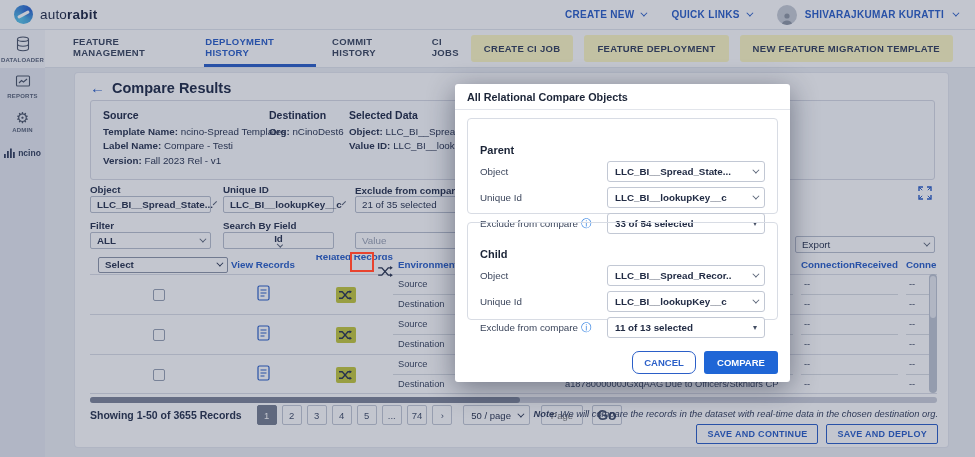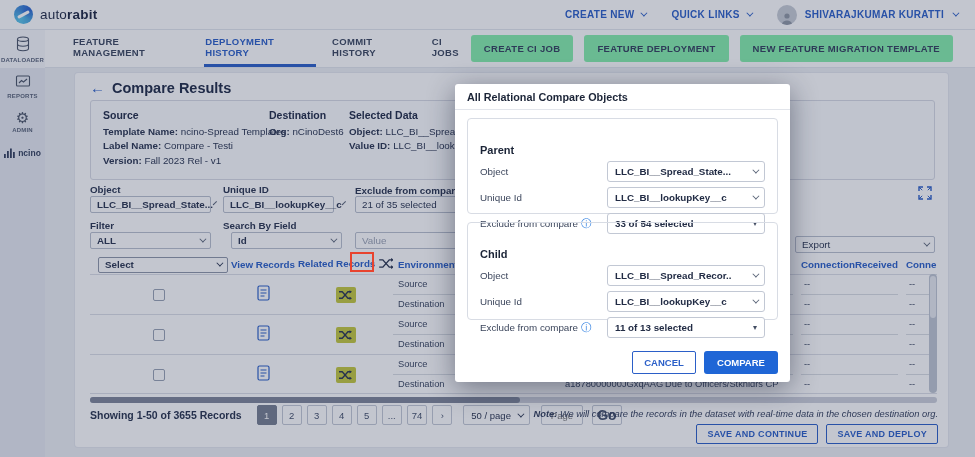--- a/index.html
+++ b/index.html
@@ -27,21 +27,21 @@
   .chev.small { width:5px; height:5px; }
 
   
   .navbar { position:absolute; left:45px; top:30px; right:0; height:38px; background:#ffffff;
             border-bottom:1px solid #e3e6ee; display:flex; align-items:center; padding-left:27px; z-index:1;}
   .tabs { display:flex; gap:15px; height:100%; align-items:stretch; }
   .tab { display:flex; align-items:center; font-size:9.5px; font-weight:700; letter-spacing:.3px;
          color:#3b475f; border-bottom:3px solid transparent; padding:0 1px; cursor:pointer; }
   .tab.active { color:#2b5fc8; border-bottom-color:#2b5fc8; }
   .nav-actions { margin-left:auto; margin-right:22px; display:flex; gap:11px; }
-  .nav-btn { background:#86efac; color:#333f5c; font-size:9.5px; font-weight:700; letter-spacing:.3px;
+  .nav-btn { background:#fef9c3; color:#333f5c; font-size:9.5px; font-weight:700; letter-spacing:.3px;
              padding:8px 13px; border-radius:3px; border:none; cursor:pointer; white-space:nowrap;text-align:center; }
 
   
   .sidebar { position:absolute; left:0; top:30px; bottom:0; width:45px; background:#e7eaf1; z-index:1; }
   .side-item { display:flex; flex-direction:column; align-items:center; justify-content:center;
                padding:6px 0 5px; gap:2px; cursor:pointer; }
   .side-item.active { background:#f7f8fb; }
   .side-label { font-size:6px; font-weight:700; color:#5a647a; letter-spacing:.2px; }
   .side-icon { color:#4a5468; line-height:1; }
   .side-brand { display:flex; align-items:center; justify-content:center; gap:3px; padding:10px 0; }
@@ -78,21 +78,21 @@
   .th { font-size:9.8px; font-weight:700; color:#2b60c9; white-space:nowrap; overflow:hidden; }
   .c-select { width:138px; flex:none; }
   .c-view   { width:70px;  flex:none; text-align:center; }
   .c-rel    { width:95px;  flex:none; }
   .c-env    { width:65px;  flex:none; }
   .c-a { width:102px; flex:none; } .c-b { width:100px; flex:none; } .c-c { width:133px; flex:none; }
   .c-cr { width:105px; flex:none; padding-left:8px; } .c-cs { width:95px; flex:none; padding-left:8px; }
   .hdr-select { margin-left:8px; width:130px; height:16px; position:relative; border:1px solid #8f97a9; border-radius:2px;
                 display:flex; align-items:center; justify-content:space-between; padding:0 6px;
                 font-size:9.8px; font-weight:700; color:#2a3550; background:#fff; cursor:pointer; }
-  .rel-head { display:flex; align-items:flex-start; gap:4px; }
+  .rel-head { display:flex; align-items:flex-end; gap:4px;flex-direction:column; }
   .drow { height:40px; border-top:1px solid #dcdfe6; }
   .cell-center { display:flex; align-items:center; justify-content:center; }
   .checkbox { width:12px; height:12px; border:1.4px solid #99a2b4; border-radius:2px; background:#fff; cursor:pointer; }
   .doc-icon { color:#2b5fc8; cursor:pointer; }
   .shuffle-tile { width:20px; height:16px; background:#c5c93e; border-radius:2px; display:flex;
                   align-items:center; justify-content:center; color:#2a3550; cursor:pointer; }
   .two-line { display:flex; flex-direction:column; }
   .two-line .ln { height:20px; display:flex; align-items:center; font-size:9.3px; color:#3a4660; padding-left:5px; }
   .two-line .ln:first-child { border-bottom:1px solid #d9dde3; }
   .c-cr .ln, .c-cs .ln { padding-left:3px; }
@@ -134,21 +134,21 @@
   .m-box h4 { font-size:11px; font-weight:700; color:#1b2437; margin-bottom:4px; }
   .m-row { display:flex; align-items:center; justify-content:space-between; margin-top:5px; }
   .m-label { font-size:9.8px; color:#3c465c; display:flex; align-items:center; }
   .m-select { width:158px; height:21px; border:1px solid #c2c8d4; border-radius:3px; background:#fff;
               display:flex; align-items:center; justify-content:space-between; padding:0 7px;
               font-size:9.8px; font-weight:700; color:#222c45; cursor:pointer; }
   .m-select .tri { font-size:8px; color:#444e63; font-weight:400; }
   .m-select .chev { color:#5a6478; }
   .modal-footer { position:absolute; right:12px; bottom:8px; display:flex; gap:8px; }
   .btn-cancel { width:64px; height:23px; border:1px solid #2b5fc8; background:#fff; color:#2b5fc8;
-                font-size:9.5px; font-weight:700; border-radius:2px; cursor:pointer;margin-left:32px; }
+                font-size:9.5px; font-weight:700; border-radius:7px; cursor:pointer;margin-left:32px; }
   .btn-compare { width:74px; height:23px; border:none; background:#1f66d6; color:#fff;
                  font-size:9.5px; font-weight:700; border-radius:3px; cursor:pointer; }
 </style>
 </head>
 <body>
 
 <div class="stage">
 
   <header class="topbar">
     <div class="logo">
@@ -272,21 +272,21 @@
           <path d="M1 1l3.2 3.2M13 1L9.8 4.2M1 13l3.2-3.2M13 13l-3.2-3.2" stroke-width="1"></path>
       </svg>
     </span>
 
     <span class="ctl-label" style="left:15px; top:147px;">Filter</span>
     <div class="dd" style="left:15px; top:159px; width:121px;">
       <span>ALL</span>
         <i class="chev small"></i>
     </div>
     <span class="ctl-label" style="left:148px; top:147px;">Search By Field</span>
-    <div class="dd" style="left:156px; top:159px; width:111px;">
+    <div class="dd" style="left:148px; top:159px; width:111px;flex-direction:column;">
       <span>Id</span>
         <i class="chev small"></i>
     </div>
     <input class="txt" style="left: 280px; top: 159px; width: 118px;" placeholder="Value">
     <div class="dd" style="left:720px; top:163px; width:140px; font-weight:400;">
       <span>Export</span>
         <i class="chev small"></i>
     </div>
 
     <div class="tbl">

